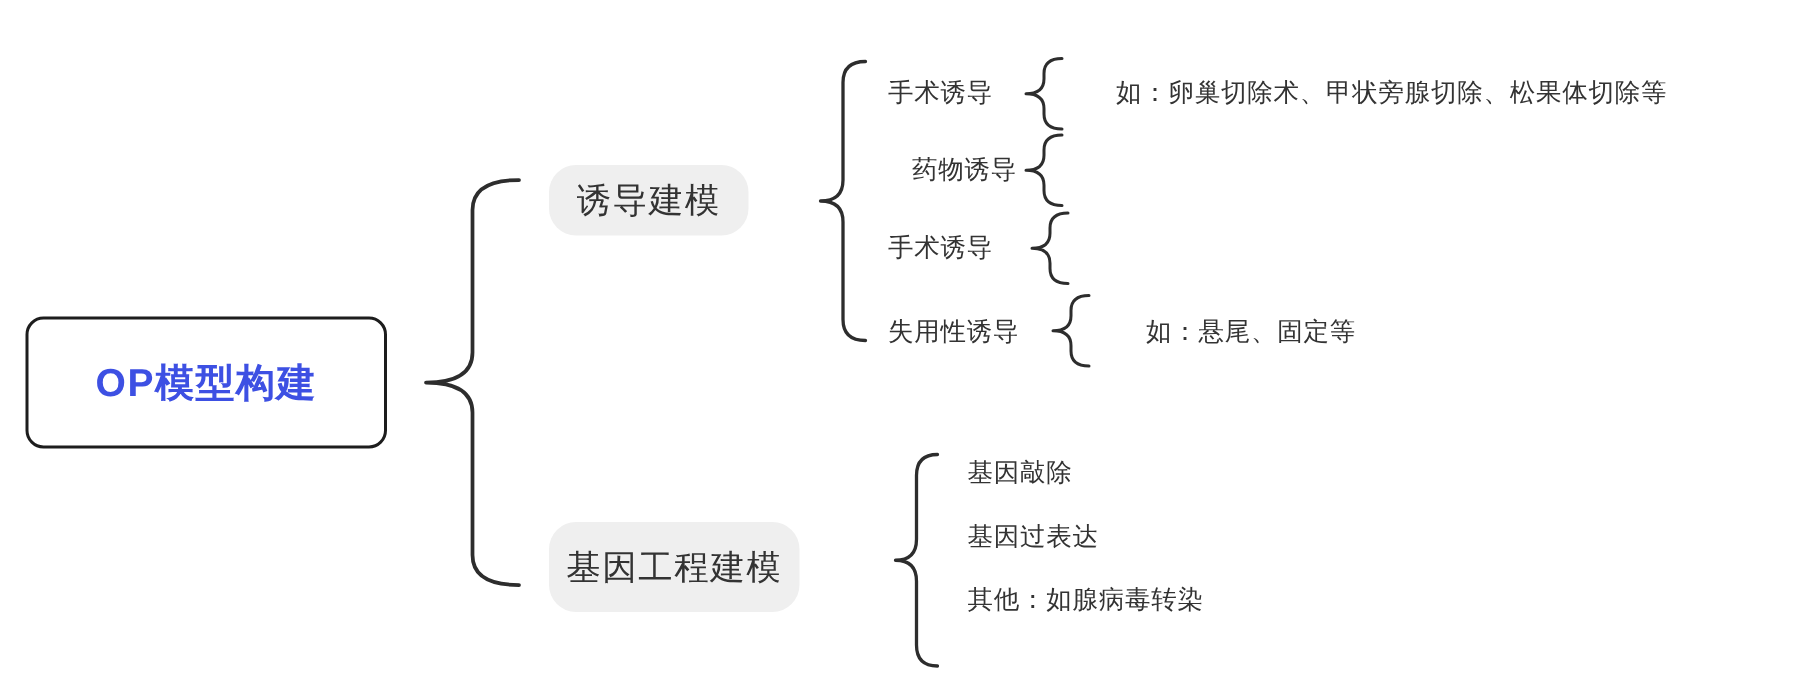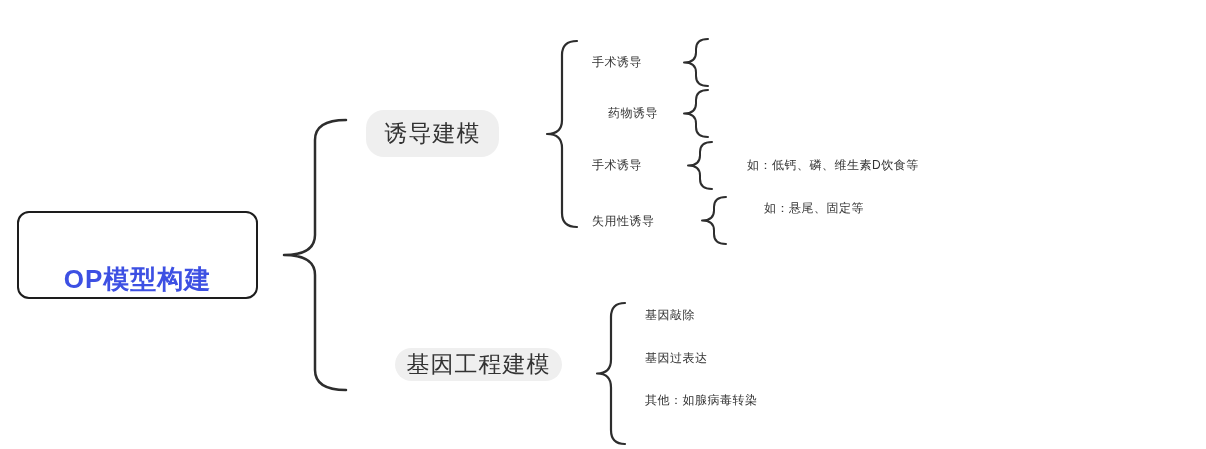--- a/index.html
+++ b/index.html
@@ -16,39 +16,39 @@
     display:flex;align-items:center;justify-content:center;
     box-sizing:border-box;
     white-space:nowrap;
   }
   .root-node{
     left:17px;top:211px;width:241px;height:88px;
     background:#ffffff;
     border:2.5px solid var(--root-border,#1d1d1d);
     border-radius:12px;
     color:var(--root-text,#3d50e3);
-    font-size:26px;font-weight:600;letter-spacing:1px;align-items:flex-end;
+    font-size:26px;font-weight:600;letter-spacing:1px;
   }
   .branch{
     background:var(--branch-bg,#efefef);
     border-radius:18px;
     color:var(--text,#333333);
     font-size:23px;letter-spacing:1px;
   }
   .branch-1{left:366px;top:110px;width:133px;height:47px;}
-  .branch-2{left:366px;top:348px;width:167px;height:33px;margin-left:29px;}
+  .branch-2{left:366px;top:348px;width:167px;height:60px;}
   .leaf{
     position:absolute;transform:translateY(-50%);
-    font-size:12px;color:var(--text,#333333);
+    font-size:17px;color:var(--text,#333333);
     white-space:nowrap;letter-spacing:0.5px;
   }
   .r0l{left:592px;top:62px}   .r0d{left:744px;top:62px}
   .r1l{left:608px;top:113px}  .r1d{left:744px;top:113px}
   .r2l{left:592px;top:165px}  .r2d{left:747px;top:165px}
-  .r3l{left:592px;top:221px}  .r3d{left:764px;top:208px}
+  .r3l{left:592px;top:221px}  .r3d{left:764px;top:221px}
   .g0{left:645px;top:315px}
   .g1{left:645px;top:358px}
   .g2{left:645px;top:400px}
 </style>
 </head>
 <body>
 
 <div class="canvas">
 
   <svg class="links" width="1206" height="449" viewBox="0 0 1206 449">
@@ -67,25 +67,25 @@
 
   <div class="node branch branch-1">
     <span>诱导建模</span>
   </div>
 
   <div class="node branch branch-2">
     <span>基因工程建模</span>
   </div>
 
   <div class="leaf r0l">手术诱导</div>
+  <div class="leaf r0d">如：卵巢切除术、甲状旁腺切除、松果体切除等</div>
 
   <div class="leaf r1l">药物诱导</div>
 
   <div class="leaf r2l">手术诱导</div>
-  <div class="leaf r2d">如：低钙、磷、维生素D饮食等</div>
 
   <div class="leaf r3l">失用性诱导</div>
   <div class="leaf r3d">如：悬尾、固定等</div>
 
   <div class="leaf g0">基因敲除</div>
   <div class="leaf g1">基因过表达</div>
   <div class="leaf g2">其他：如腺病毒转染</div>
 
 </div>
 

